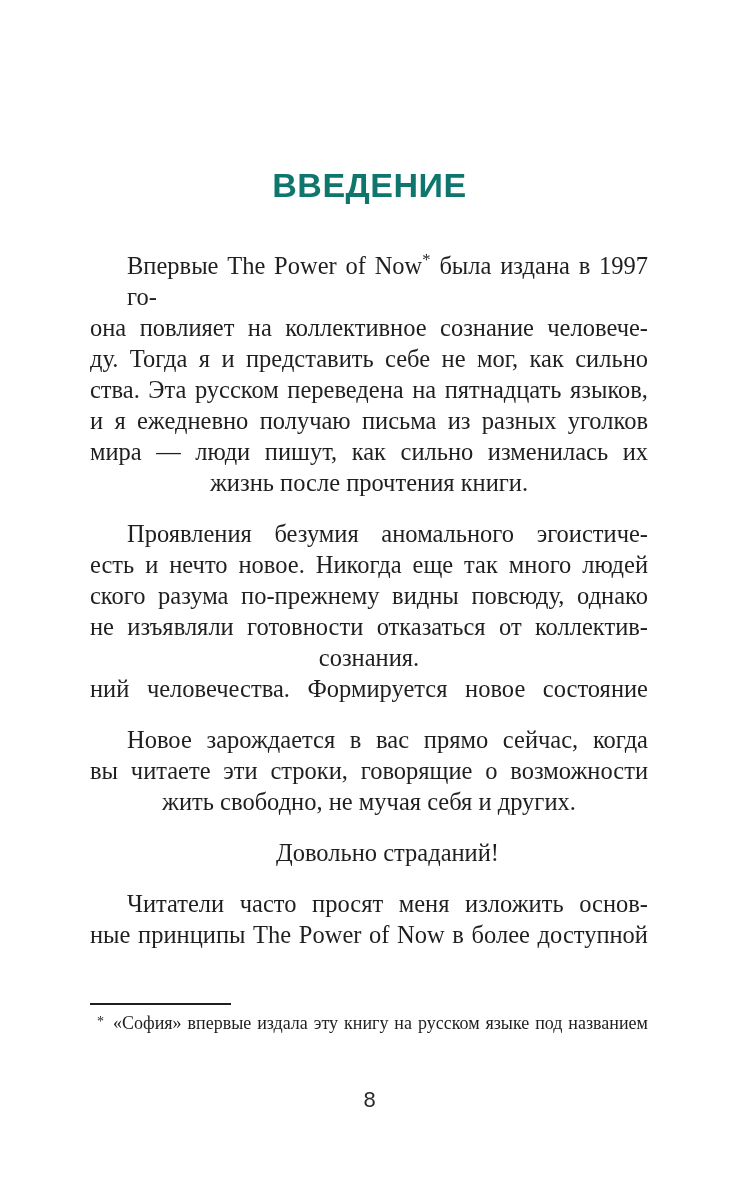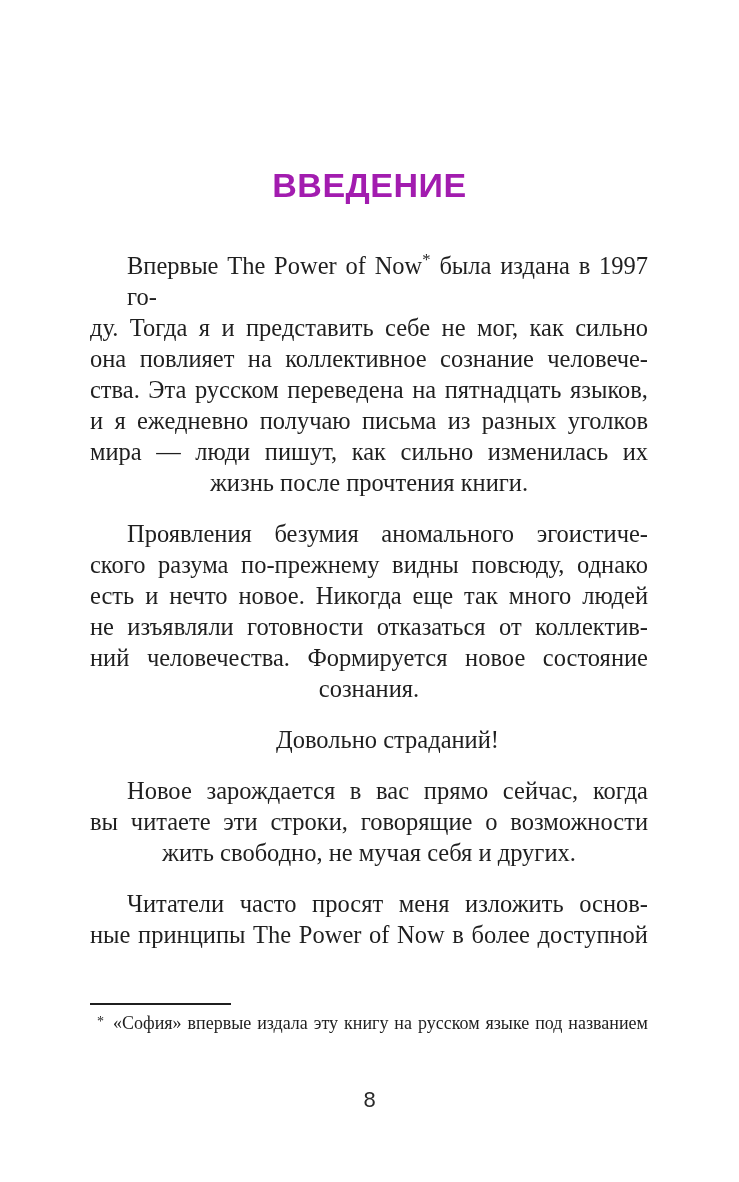--- a/index.html
+++ b/index.html
@@ -20,21 +20,21 @@
     position: absolute;
     top: 144px;
     left: 0;
     width: 739px;
     text-align: center;
     font-family: "Liberation Sans", sans-serif;
     font-weight: 700;
     font-size: 34px;
     line-height: 36px;
     letter-spacing: 0.5px;
-    color: #a21caf;
+    color: #0f766e;
   }
   .body-text {
     position: absolute;
     top: 250px;
     left: 90px;
     width: 558px;
     font-size: 24.5px;
     line-height: 31px;
   }
   .para { margin: 0 0 20px 0; }
@@ -91,42 +91,42 @@
 </head>
 <body>
 
 <div class="page">
 
   <h1 class="chapter-title">ВВЕДЕНИЕ</h1>
 
   <div class="body-text" id="body-text">
       <div class="para">
         <div class="line justify indent"><span>Впервые </span><span class="italic">The Power of Now</span><span class="sup">*</span><span> была издана в 1997 го-</span></div>
+        <div class="line justify"><span>она повлияет на коллективное сознание человече-</span></div>
         <div class="line justify"><span>ду. Тогда я и представить себе не мог, как сильно</span></div>
-        <div class="line justify"><span>она повлияет на коллективное сознание человече-</span></div>
         <div class="line justify"><span>ства. Эта русском переведена на пятнадцать языков,</span></div>
         <div class="line justify"><span>и я ежедневно получаю письма из разных уголков</span></div>
         <div class="line justify"><span>мира — люди пишут, как сильно изменилась их</span></div>
         <div class="line"><span>жизнь после прочтения книги.</span></div>
       </div>
       <div class="para">
         <div class="line justify indent"><span>Проявления безумия аномального эгоистиче-</span></div>
+        <div class="line justify"><span class="italic">есть</span><span> и нечто новое. Никогда еще так много людей</span></div>
         <div class="line justify"><span>ского разума по-прежнему видны повсюду, однако</span></div>
-        <div class="line justify"><span class="italic">есть</span><span> и нечто новое. Никогда еще так много людей</span></div>
         <div class="line justify"><span>не изъявляли готовности отказаться от коллектив-</span></div>
+        <div class="line"><span>сознания.</span></div>
         <div class="line justify"><span>ний человечества. Формируется новое состояние</span></div>
-        <div class="line"><span>сознания.</span></div>
-      </div>
-      <div class="para">
-        <div class="line indent"><span>Довольно страданий!</span></div>
       </div>
       <div class="para">
         <div class="line justify indent"><span>Новое зарождается в вас прямо сейчас, когда</span></div>
         <div class="line justify"><span>вы читаете эти строки, говорящие о возможности</span></div>
         <div class="line"><span>жить свободно, не мучая себя и других.</span></div>
+      </div>
+      <div class="para">
+        <div class="line indent"><span>Довольно страданий!</span></div>
       </div>
       <div class="para">
         <div class="line justify indent"><span>Читатели часто просят меня изложить основ-</span></div>
         <div class="line justify"><span>ные принципы </span><span class="italic">The Power of Now</span><span> в более доступной</span></div>
       </div>
     </div>
 
   <div class="footnote">
     <div class="fn-rule"></div>
     <div class="fn-body">

